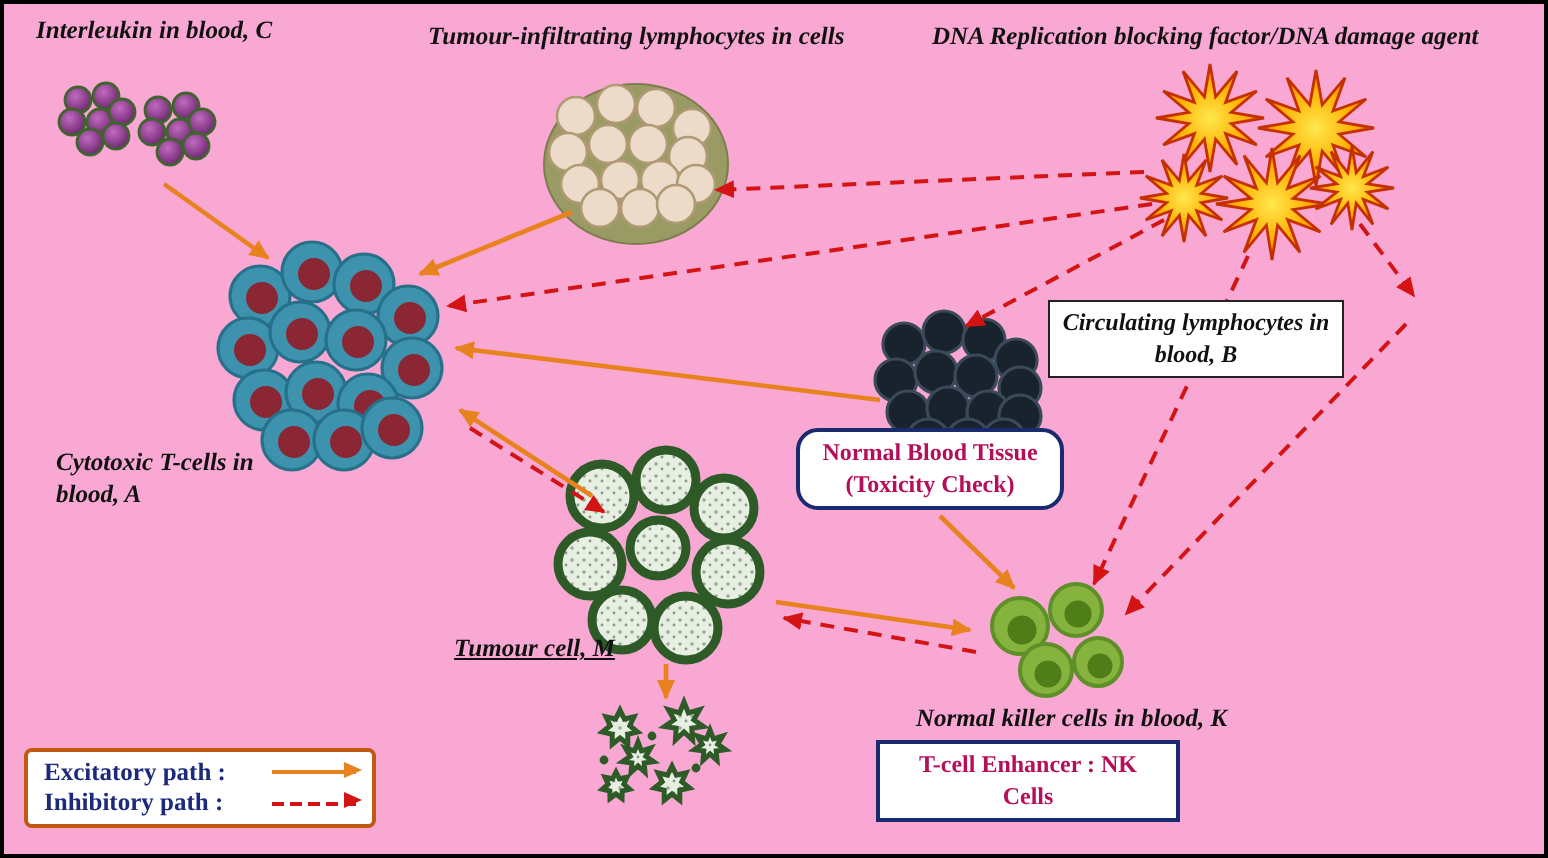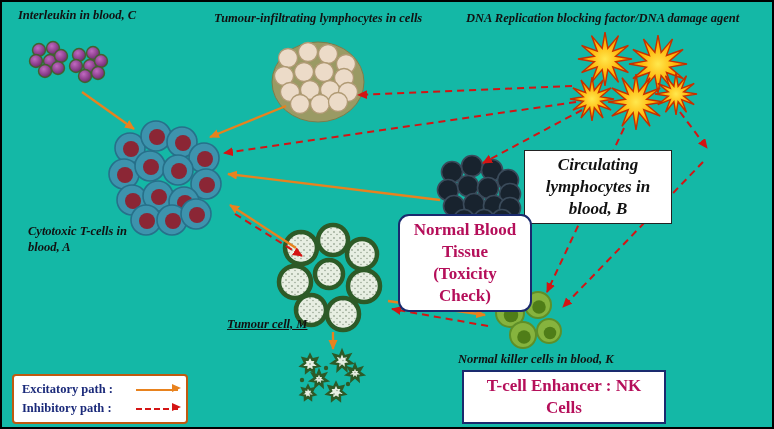--- a/index.html
+++ b/index.html
@@ -1,38 +1,38 @@
 <!DOCTYPE html>
 <html style="--excitatory: #e8821e; --inhibitory: #d41414; --legendborder: #c05a10; --boxborder: #1a2a6e; --crimson: #b50f5a; --text: #111111;"><head>
 <meta charset="utf-8">
 <style>
   html,body{margin:0;padding:0;background:#fff;}
   .canvas{
     position:relative;width:774px;height:429px;box-sizing:border-box;
-    border:2px solid #000;background:#14b8a6;overflow:hidden;
+    border:2px solid #000;background:#f9a8d4;overflow:hidden;
     font-family:"Liberation Serif","DejaVu Serif",serif;
   }
   svg.art{position:absolute;left:0;top:0;}
   .lbl{
     position:absolute;font-size:12.5px;font-weight:bold;font-style:italic;
     color:var(--text);line-height:1.25;white-space:nowrap;
   }
   .lbl.wrap{white-space:normal;}
   .boxlbl{
-    position:absolute;font-size:17px;font-weight:bold;text-align:center;
+    position:absolute;font-size:12px;font-weight:bold;text-align:center;
     background:#fff;line-height:1.3;padding:3px 6px;box-sizing:border-box;
   }
   .boxlbl.italic{font-style:italic;color:var(--text);border:1.5px solid #222;}
   .boxlbl.crimson{color:var(--crimson);border:2px solid var(--boxborder);}
   .ex{stroke:var(--excitatory);stroke-width:2.3;fill:none;}
   .in{stroke:var(--inhibitory);stroke-width:2;stroke-dasharray:7 5;fill:none;}
   .mo-head{fill:var(--excitatory);}
   .mr-head{fill:var(--inhibitory);}
   .legend{
-    position:absolute;left:10px;top:372px;width:176px;height:50px;
+    position:absolute;left:10px;top:372px;width:176px;height:40px;
     border:2px solid var(--legendborder);border-radius:4px;background:#fff;
     display:flex;flex-direction:column;justify-content:space-evenly;
     padding:2px 8px;box-sizing:border-box;
   }
   .legend-row{display:flex;align-items:center;justify-content:space-between;}
   .legend-text{font-size:12.5px;font-weight:bold;color:#1b2a7a;font-style:normal;}
   .leg-arrow{position:relative;width:42px;height:0;display:inline-block;}
   .leg-ex{border-top:2.5px solid var(--excitatory);}
   .leg-ex::after{
     content:'';position:absolute;right:-3px;top:-6.5px;width:0;height:0;
@@ -220,21 +220,21 @@
   <div class="lbl" style="left:212px;top:9px;">Tumour-infiltrating lymphocytes in cells</div>
   <div class="lbl" style="left:464px;top:9px;">DNA Replication blocking factor/DNA damage agent</div>
   <div class="lbl wrap" style="left:26px;top:222px;width:112px;">Cytotoxic T-cells in blood, A</div>
   <div class="boxlbl italic" style="left:522px;top:148px;width:148px;">Circulating lymphocytes in blood, B</div>
   <div class="boxlbl crimson" style="left:396px;top:212px;width:134px;border-radius:11px;">
     <span>Normal Blood Tissue</span><br>
     <span>(Toxicity Check)</span>
   </div>
   <div class="lbl" style="left:225px;top:315px;text-decoration:underline;">Tumour cell, M</div>
   <div class="lbl" style="left:456px;top:350px;">Normal killer cells in blood, K</div>
-  <div class="boxlbl crimson" style="left:460px;top:368px;width:204px;">T-cell Enhancer : NK Cells</div>
+  <div class="boxlbl crimson" style="left:436px;top:368px;width:152px;">T-cell Enhancer : NK Cells</div>
 
   <div class="legend">
     <div class="legend-row">
       <span class="legend-text">Excitatory path :</span>
       <span class="leg-arrow leg-ex"></span>
     </div>
     <div class="legend-row">
       <span class="legend-text">Inhibitory path :</span>
       <span class="leg-arrow leg-in"></span>
     </div>

